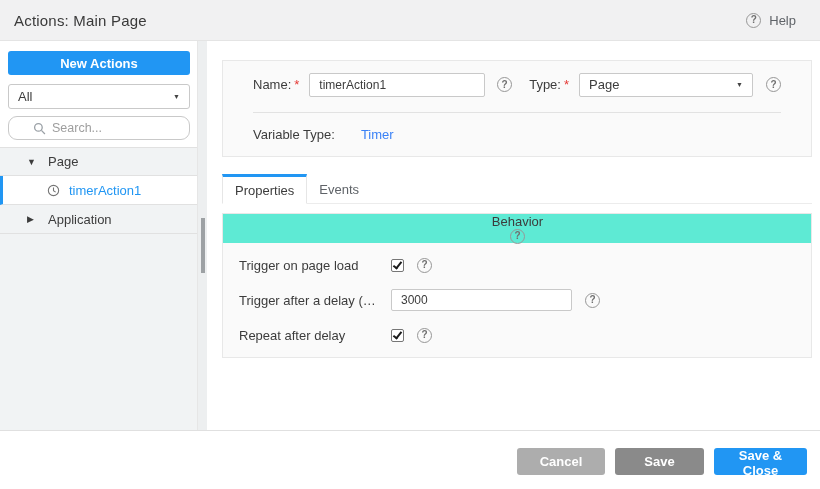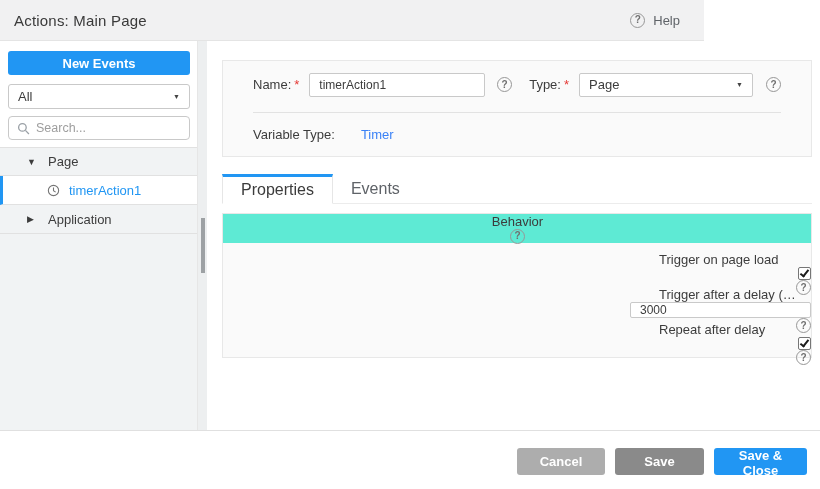--- a/index.html
+++ b/index.html
@@ -6,21 +6,21 @@
   html,body { width: 820px; height: 489px; }
   body {
     font-family: "Liberation Sans", sans-serif;
     color: #3c3c3c;
     background: #fff;
   }
   .app { position: relative; width: 820px; height: 489px; overflow: hidden; background:#fff; }
 
   
   .header {
-    position: absolute; left:0; top:0; width:704px; height:41px;
+    position: absolute; left:0; top:0; width:820px; height:41px;
     background:#f1f1f2; border-bottom:1px solid #e4e4e4;
     display:flex; align-items:center; justify-content:space-between;
     padding:0 24px 0 14px;
   }
   .header h1 { font-size:15px; font-weight:normal; color:#3a3a3a; letter-spacing:.2px; }
   .help-link { display:flex; align-items:center; gap:8px; font-size:13px; color:#5f6368; cursor:pointer; }
 
   
   .qicon {
     width:15px; height:15px; border:1px solid #979797; border-radius:50%;
@@ -40,22 +40,22 @@
     border:none; border-radius:3px; font-family:inherit;
     font-size:13px; font-weight:bold; cursor:pointer; display:block;
   }
   .fake-select {
     margin-top:9px; height:25px; border:1px solid #c9c9c9; border-radius:3px;
     background:#fff; display:flex; align-items:center; justify-content:space-between;
     padding:0 9px; font-size:13px; color:#3c3c3c; cursor:pointer;
   }
   .sel-arrow { font-size:7px; color:#444; }
   .search-box {
-    margin-top:7px; height:24px; border:1px solid #c9c9c9; border-radius:4px;
-    background:#fff; display:flex; align-items:center; padding:0 8px; gap:6px;
+    margin-top:7px; height:24px; border:1px solid #c9c9c9; border-radius:9px;
+    background:#fff; display:flex; align-items:center; padding:0 24px; gap:6px;
   }
   .search-box input {
     border:none; outline:none; flex:1; font-family:inherit; font-size:12.5px; color:#3c3c3c;
     background:transparent; min-width:0;
   }
   .search-box input::placeholder { color:#9e9e9e; }
 
   .tree { display:flex; flex-direction:column; }
   .tree-row {
     height:29px; display:flex; align-items:center;
@@ -99,40 +99,40 @@
   .vt-value { margin-left:26px; color:#3b82f6; }
 
   .ml12 { margin-left:12px; } .ml16 { margin-left:17px; } .ml13 { margin-left:13px; }
 
   
   .tabs {
     position:absolute; left:15px; top:133px; width:590px; height:30px;
     display:flex; border-bottom:1px solid #ececec;
   }
   .tab {
-    height:30px; padding:0 18px; display:flex; align-items:center; justify-content:center;
-    font-size:16px; color:#5f6368; cursor:pointer;
+    height:30px; padding:0 12px; display:flex; align-items:center; justify-content:center;
+    font-size:13px; color:#5f6368; cursor:pointer;
   }
   .tab.active {
     color:#3c3c3c; background:#fff;
     border-top:3px solid #2196f3; border-left:1px solid #e6e6e6; border-right:1px solid #e6e6e6;
     margin-bottom:-1px; border-bottom:1px solid #fff;
   }
 
   
   .behavior-panel {
     position:absolute; left:15px; top:172px; width:590px; height:145px;
     background:#fafafa; border:1px solid #e8e8e8;
   }
   .section-header {
     height:29px; background:#5eead4; display:flex; align-items:center;
     justify-content:center; padding:0 12px 0 13px; font-size:13px; color:#3c3c3c;flex-direction:column;
   }
   .prop-rows { padding-left:16px; }
-  .prop-row { display:flex; align-items:flex-end; margin-top:9px; height:26px;flex-direction:column; }
+  .prop-row { display:flex; align-items:center; margin-top:9px; height:26px; }
   .prop-label {
     width:142px; flex:none; margin-right:10px; font-size:13px; color:#3c3c3c;
     white-space:nowrap; overflow:hidden; text-overflow:ellipsis;
   }
   .delay-input { width:181px; height:22px; }
   .help-after { margin-left:13px; }
 
   
   .checkbox {
     width:13px; height:13px; border:1px solid #767676; border-radius:2px;
@@ -168,21 +168,21 @@
   <div class="header">
     <h1>Actions: Main Page</h1>
     <div class="help-link">
       <span class="qicon">?</span>
       <span>Help</span>
     </div>
   </div>
 
   <div class="sidebar">
     <div class="side-controls">
-      <button class="new-action-btn">New Events</button>
+      <button class="new-action-btn">New Actions</button>
       <div class="fake-select">
         <span>All</span>
         <span class="sel-arrow">▼</span>
       </div>
       <div class="search-box">
         <svg width="13" height="13" viewBox="0 0 24 24">
           <circle cx="10" cy="10" r="7" fill="none" stroke="#9aa0a6" stroke-width="2.4"></circle>
           <line x1="15.5" y1="15.5" x2="22" y2="22" stroke="#9aa0a6" stroke-width="2.4"></line>
         </svg>
         <input type="text" placeholder="Search..." style="">

